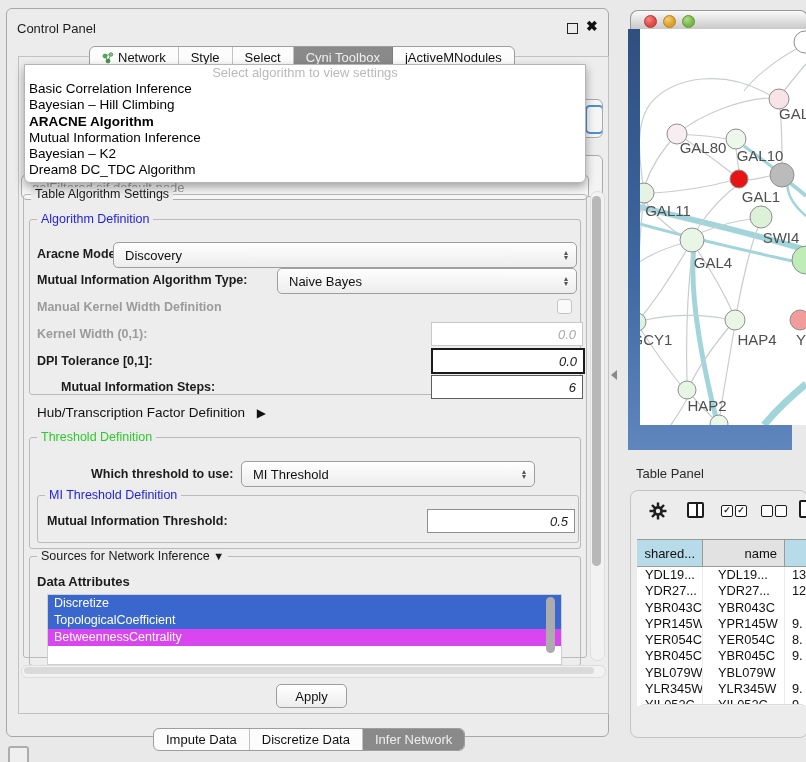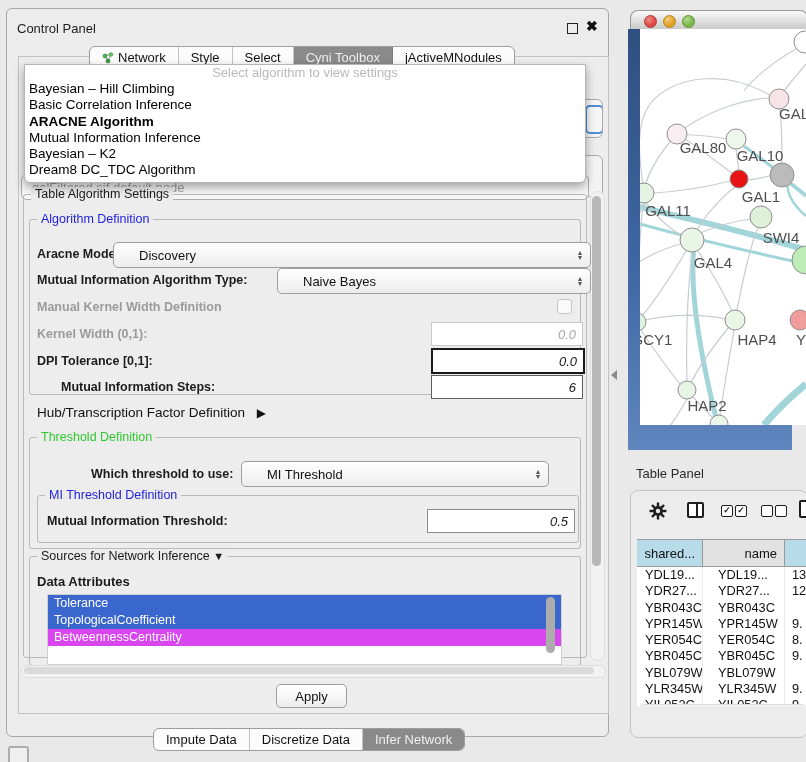--- a/index.html
+++ b/index.html
@@ -30,21 +30,21 @@
   .group{position:absolute;border:1px solid #B9B9B9;border-radius:3px;}
   .group>.legend{position:absolute;top:-8px;left:7px;background:#ECECEC;padding:0 4px;
                  font-size:12.5px;white-space:nowrap;}
   .legend.blue{color:#2323DF;}
   .legend.green{color:#2FC92F;}
 
   .lbl{position:absolute;font-weight:bold;font-size:12.5px;color:#1c1c1c;white-space:nowrap;}
   .lbl.dis{color:#9B9B9B;}
 
   .combo{position:absolute;height:24px;border:1px solid #9E9E9E;border-radius:5px;
-         background:linear-gradient(#FEFEFE,#EDEDED);display:flex;align-items:center;padding-left:14px;}
+         background:linear-gradient(#FEFEFE,#EDEDED);display:flex;align-items:center;}
   .combo .val{padding-left:11px;font-size:13px;color:#111;flex:1;}
   .combo .arrows{display:flex;flex-direction:column;align-items:center;margin-right:8px;
                  font-size:8px;line-height:5px;color:#555;}
 
   .field{position:absolute;height:22px;background:#fff;border:1px solid #8E8E8E;
          font-size:13px;display:flex;align-items:center;justify-content:flex-end;
          padding-right:6px;font-style:italic;}
   .field.dis{border-color:#C9C9C9;color:#A8A8A8;}
   .field.strong{border:2px solid #1A1A1A;}
   .field.med{border:1px solid #5e5e5e;}
@@ -142,22 +142,22 @@
       <div style="position:absolute;left:9px;top:5px;width:15px;height:25px;border:2px solid #4D8FD0;border-radius:5px;"></div>
     </div>
     <div class="abs" style="left:566px;top:146px;width:28px;height:40px;border:1px solid #ABABAB;border-radius:6px;background:#F3F3F3;"></div>
     <div class="abs" style="left:14px;top:165px;width:556px;height:24px;border:1px solid #ABABAB;border-radius:6px;background:#F6F6F6;color:#9a9a9a;display:flex;align-items:center;padding-left:10px;overflow:hidden;">
       <span>galFiltered.sif default node</span>
     </div>
 
     <div class="abs popup">
       <div class="ph">Select algorithm to view settings</div>
       <div id="popup-items">
+          <div class="item">Basic Correlation Inference</div>
           <div class="item">Bayesian – Hill Climbing</div>
-          <div class="item">Basic Correlation Inference</div>
           <div class="item sel">ARACNE Algorithm</div>
           <div class="item">Mutual Information Inference</div>
           <div class="item">Bayesian – K2</div>
           <div class="item">Dream8 DC_TDC Algorithm</div>
         </div>
     </div>
 
     <div class="group" style="left:16px;top:185px;width:562px;height:462px;">
       <span class="legend">Table Algorithm Settings</span>
     </div>
@@ -224,21 +224,21 @@
     <div class="field" style="left:420px;top:500px;width:140px;">0.5</div>
 
     <div class="group" style="left:22px;top:547px;width:550px;height:108px;">
       <span class="legend">
         <span>Sources for Network Inference</span>
         <span style="font-size:11px;">▼</span>
       </span>
     </div>
     <div class="lbl" style="left:30px;top:565px;font-size:13px;">Data Attributes</div>
     <div class="attr-list" style="left:40px;top:585px;width:513px;height:69px;" id="attr-list">
-        <div class="attr-item" style="background: rgb(58, 103, 206);">Tolerance</div>
+        <div class="attr-item" style="background: rgb(58, 103, 206);">Discretize</div>
         <div class="attr-item" style="background: rgb(58, 103, 206);">TopologicalCoefficient</div>
         <div class="attr-item" style="background: #d946ef;">BetweennessCentrality</div>
         <div class="attr-item" style="background: rgb(58, 103, 206); margin-top: 36px;">gal4RGexp</div>
       </div>
     <div class="vscroll" style="left:538px;top:588px;height:62px;width:12px;background:transparent;border:none;">
       <div class="thumb" style="top:0;height:56px;left:1px;background:#ACACAC;"></div>
     </div>
 
     <div class="abs hscroll" style="left:14px;top:656px;width:583px;">
       <div class="thumb" style="left:2px;width:570px;background:#DADADA;"></div>

